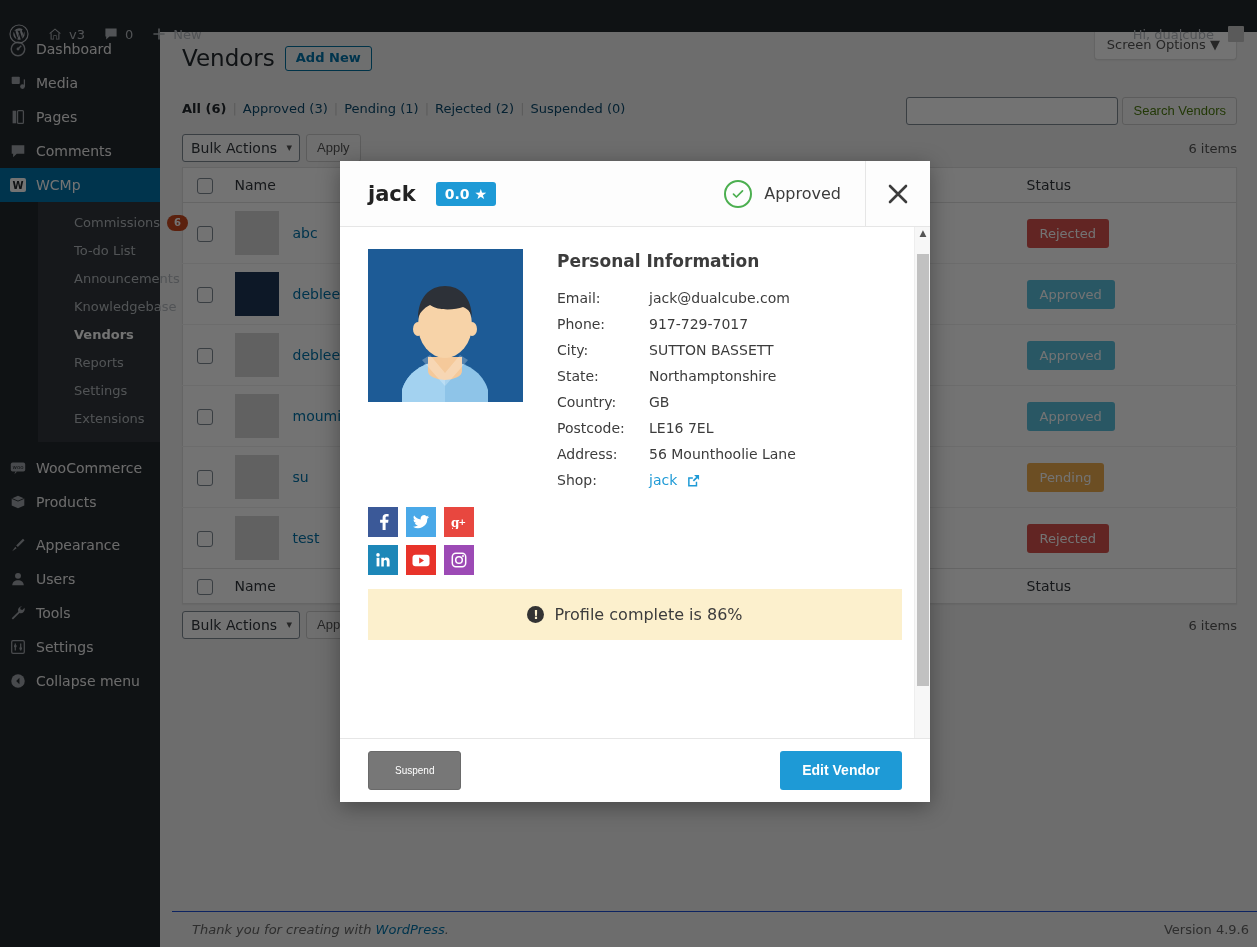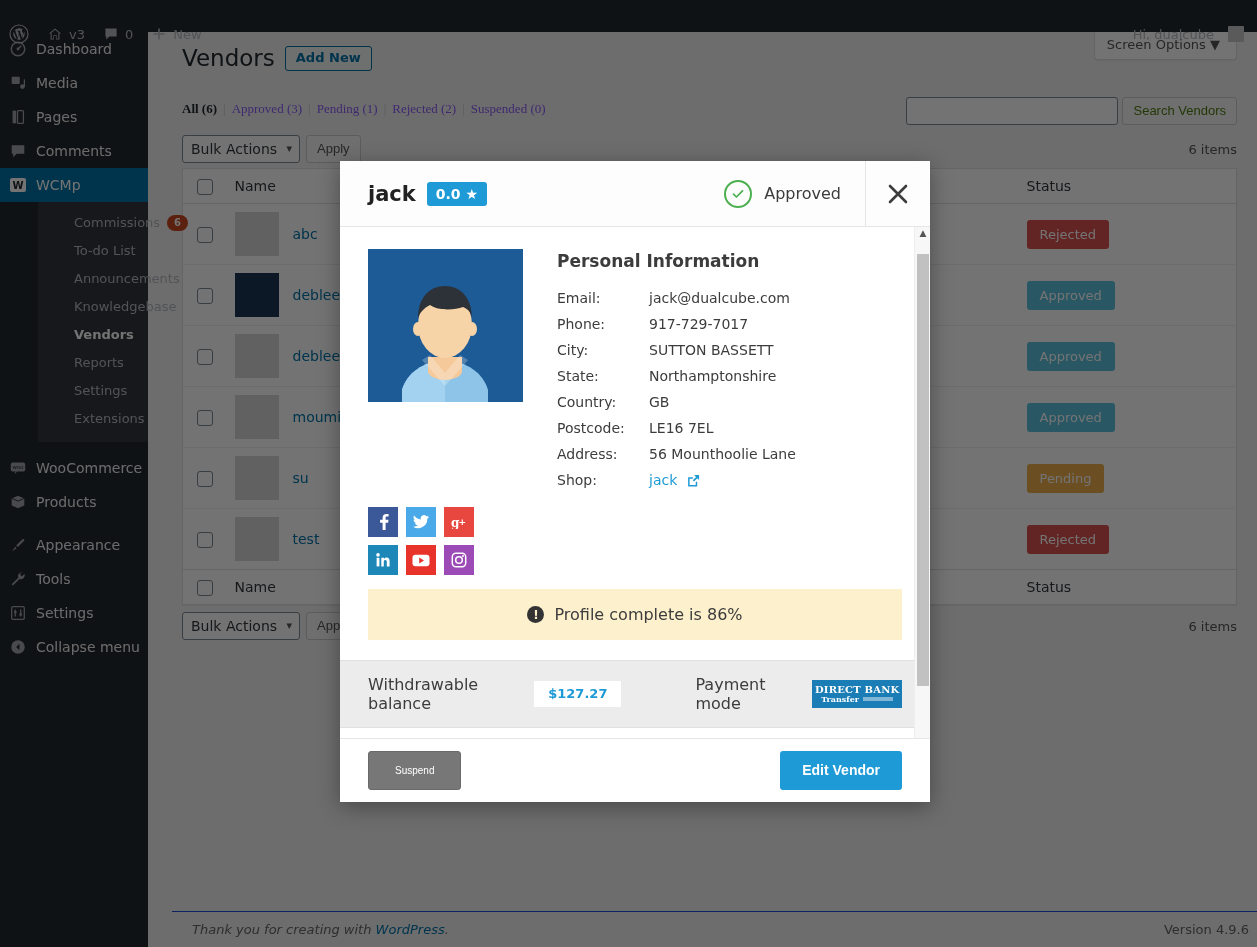--- a/index.html
+++ b/index.html
@@ -26,21 +26,21 @@
   #adminbar .ab-item svg { display: block; }
   #adminbar .spacer { flex: 1 1 auto; }
   #adminbar .ab-right { display: flex; align-items: center; padding-right: 4px; }
   #adminbar .avatar-sq {
     width: 16px; height: 16px; background: #c8c8c8; margin-left: 8px;
     display: inline-block; border-radius: 1px;
   }
 
   
   #sidebar {
-    position: absolute; top: 32px; left: 0; width: 148px; height: 915px;
+    position: absolute; top: 32px; left: 0; width: 160px; height: 915px;
     background: #23282d; z-index: 50;
   }
   .menu-top { padding-top: 0; }
   .menu-item {
     display: flex; align-items: center; height: 34px;
     padding: 0 0 0 0; color: #eee; font-size: 14px; cursor: pointer;
     position: relative;
   }
   .menu-item .mi-icon {
     width: 36px; display: flex; align-items: center; justify-content: center;
@@ -90,24 +90,24 @@
   .page-title-row { display: flex; align-items: center; gap: 10px; margin-bottom: 20px; padding-top: 3px;}
   h1.page-title { font-size: 23px; font-weight: 400; color: #23282d; line-height: 29px; }
   .add-new-btn {
     font-size: 13px; font-weight: 600; color: #0073aa; background: #f3f5f6;
     border: 1px solid #0071a1; border-radius: 3px; padding: 2px 10px 3px;
     cursor: pointer; line-height: 18px;
   }
 
   .subsubsub {
     list-style: none; font-size: 13px; color: #555; margin: 8px 0 17px;
-    display: flex; align-items: flex-start; float: left; font-family: Liberation Serif, serif;
+    display: flex; align-items: flex-start; float: left;
   }
   .subsubsub li { margin-right: 0; }
-  .subsubsub a { color: #8b5cf6; text-decoration: none; cursor: pointer; }
+  .subsubsub a { color: #0c4a6e; text-decoration: none; cursor: pointer; }
   .subsubsub a.current { color: #23282d; font-weight: 600; }
   .subsubsub .divider { color: #ccc; margin: 0 6px; }
 
   .search-box { float: right; display: flex; gap: 4px; margin-top: 4px; }
   .search-box input {
     width: 212px; height: 28px; border: 1px solid #7e8993; border-radius: 3px;
     padding: 0 8px; font-size: 14px; color: #32373c; background: #fff;
   }
   .search-box .button {
     height: 28px; padding: 0 10px; font-size: 13px; color: #4d7c0f;
@@ -205,21 +205,21 @@
     box-shadow: 0 5px 22px rgba(0,0,0,.35);
     display: flex; flex-direction: column;
   }
   .modal-head {
     height: 66px; display: flex; align-items: center; padding: 0 0 0 28px;
     border-bottom: 1px solid #e6e6e6; flex: 0 0 66px; background: #fdfdfd;
   }
   .modal-head .vname { font-size: 21px; font-weight: 700; color: #222; }
   .rating-badge {
     background: #1e9ad6; color: #fff; font-size: 14px; font-weight: 700;
-    padding: 3px 9px; border-radius: 3px; margin-left: 11px; line-height: 18px;
+    padding: 3px 9px; border-radius: 3px; margin-left: 20px; line-height: 18px;
   }
   .modal-head .headspacer { flex: 1 1 auto; }
   .approve-wrap { display: flex; align-items: center; gap: 12px; }
   .check-circle {
     width: 28px; height: 28px; border: 2px solid #4caf50; border-radius: 50%;
     display: flex; align-items: center; justify-content: center; color: #4caf50;
   }
   .approve-text { font-size: 16px; color: #3c3c3c; }
   .modal-close {
     width: 65px; height: 66px; display: flex; align-items: center;
@@ -466,20 +466,29 @@
     </div>
 
     <div class="menu-gap"></div>
     <div class="menu-item">
       <span class="mi-icon">
         <svg width="18" height="18" viewBox="0 0 20 20">
             <path d="M15.5 3 8 10.5l1.8 1.8L17.3 4.8 15.5 3zM7 12l-3.5 5 5-3.5L7 12z" fill="#a0a5aa"></path>
           </svg>
       </span>
       <span class="mi-label">Appearance</span>
+    </div>
+    <div class="menu-item">
+      <span class="mi-icon">
+        <svg width="18" height="18" viewBox="0 0 20 20">
+            <circle cx="10" cy="6.5" r="3.3" fill="#a0a5aa"></circle>
+            <path d="M3.6 17c0-3.6 2.9-5.6 6.4-5.6s6.4 2 6.4 5.6H3.6z" fill="#a0a5aa"></path>
+          </svg>
+      </span>
+      <span class="mi-label">Users</span>
     </div>
     <div class="menu-item">
       <span class="mi-icon">
         <svg width="18" height="18" viewBox="0 0 20 20">
             <path d="M14.5 2.5a4.5 4.5 0 0 0-4.2 6.1L3 15.9l1.4 1.4 7.3-7.3a4.5 4.5 0 0 0 5.6-5.7l-2.4 2.4-2-.6-.6-2 2.2-1.6z" fill="#a0a5aa"></path>
           </svg>
       </span>
       <span class="mi-label">Tools</span>
     </div>
     <div class="menu-item">
@@ -795,33 +804,20 @@
               <circle cx="12" cy="4" r="1" fill="#fff"></circle>
             </svg>
         </span>
       </div>
 
       <div class="notice-bar">
         <span class="notice-icon">!</span>
         <span>Profile complete is 86%</span>
       </div>
 
-      <div class="balance-bar">
-        <span class="lbl">Withdrawable balance</span>
-        <span class="balance-pill">$127.27</span>
-        <span class="gap"></span>
-        <span class="lbl">Payment mode</span>
-        <span class="paymode-logo">
-          <span class="l1">DIRECT BANK</span>
-          <span class="l2">
-              <span>Transfer</span>
-              <span class="bar"></span>
-            </span>
-        </span>
-      </div>
 
       <div class="perf-section">
         
         
       </div>
     </div>
   </div>
 
   <div class="modal-foot">
     <button class="btn-suspend">Suspend</button>

